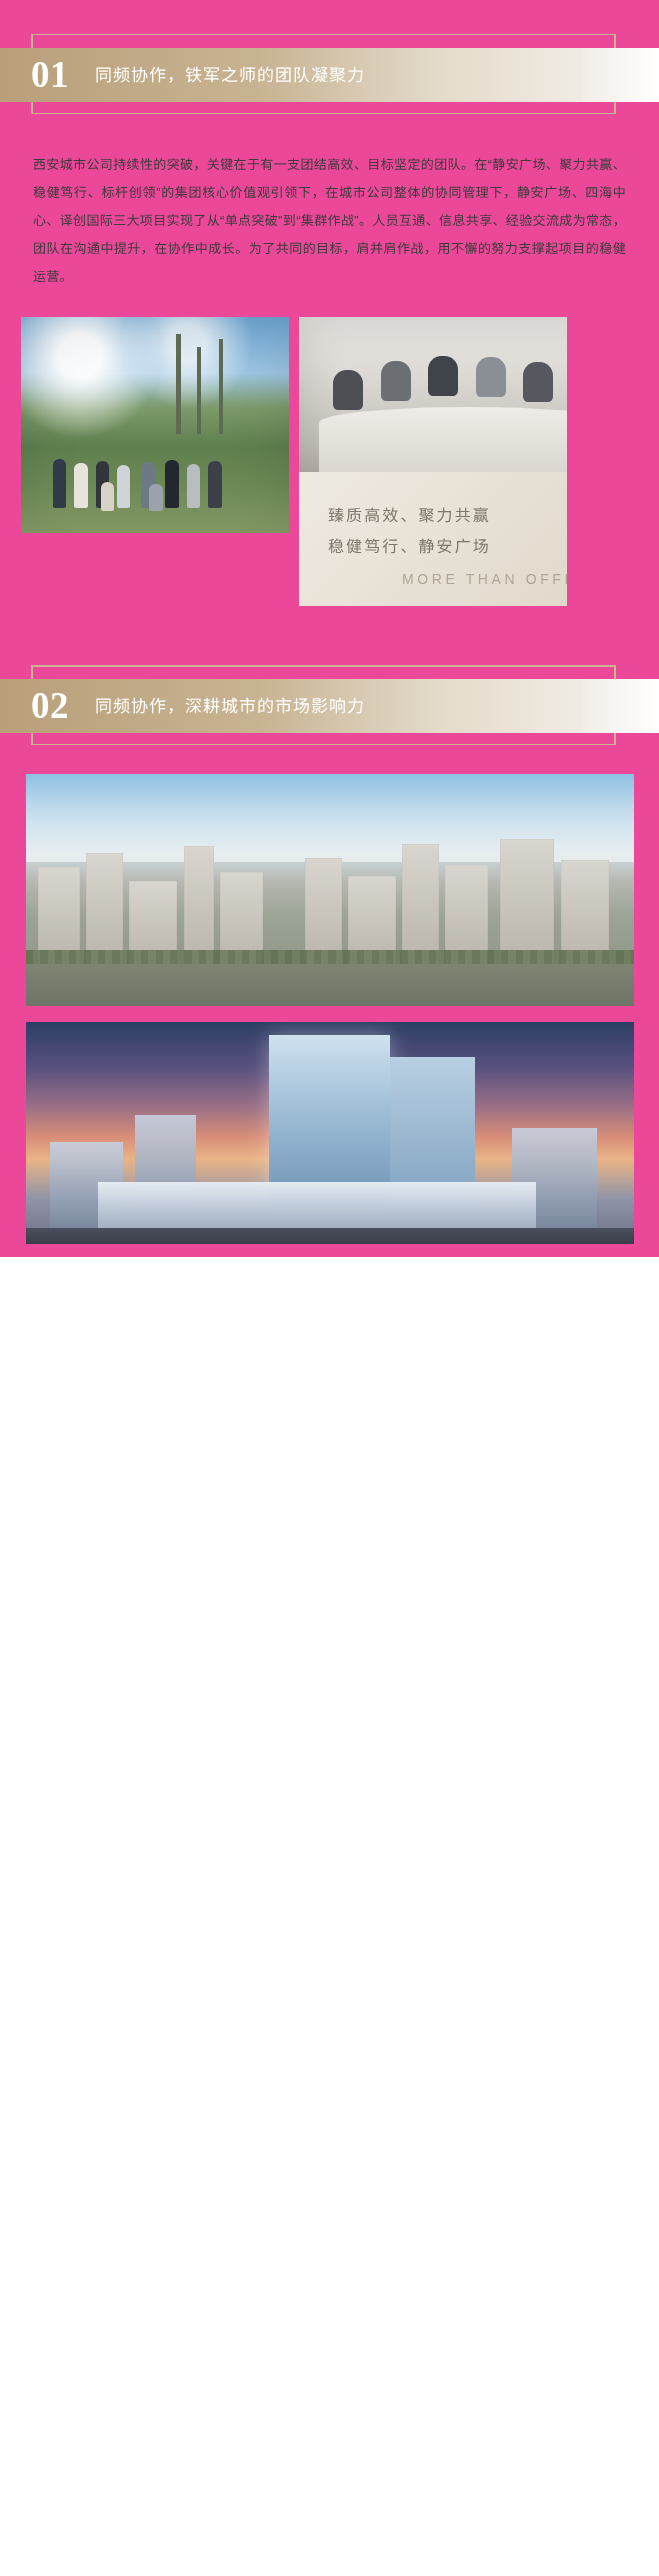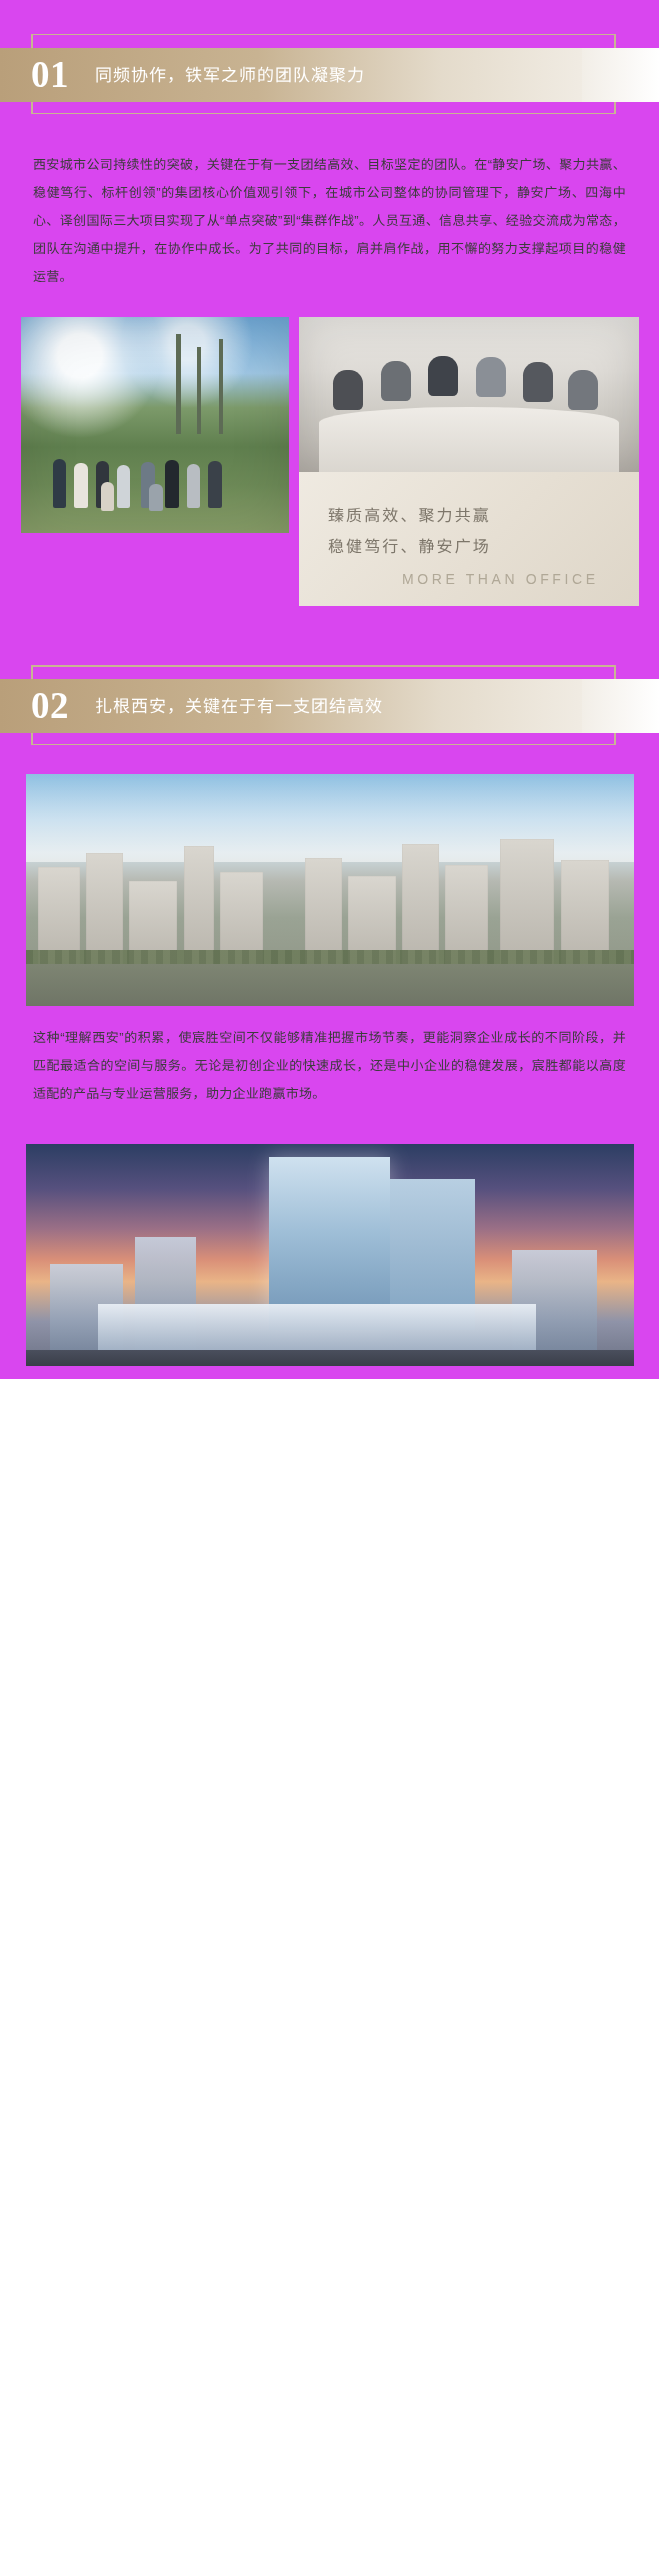--- a/index.html
+++ b/index.html
@@ -9,21 +9,21 @@
   }
   body {
     width: 659px;
     font-family: "Liberation Sans", "DejaVu Sans", sans-serif;
     color: #333;
     -webkit-font-smoothing: antialiased;
   }
   .page {
     width: 659px;
     margin: 0 auto;
-    background: #d946ef;
+    background: #ec4899;
     position: relative;
     overflow: hidden;
   }
 
   
   .section-header {
     position: relative;
     width: 100%;
     height: 108px;
     margin-top: 20.6px;
@@ -109,21 +109,21 @@
     font-size: 13px;
     line-height: 28px;
     color: #3c3c3c;
     text-align: justify;
     letter-spacing: 0.3px;
   }
 
   
   .collage {
     position: relative;
-    width: 659px;
+    width: 567px;
     height: 289px;
     margin-top: 5.2px;
     overflow: hidden;
   }
   .ph {
     position: absolute;
     overflow: hidden;
   }
 
   
@@ -354,21 +354,21 @@
 
   <div class="spacer-md"></div>
 
   <div class="section-header">
     <div class="hdr-rule-top"></div>
     <div class="hdr-tick-left"></div>
     <div class="hdr-tick-right"></div>
     <div class="hdr-band"></div>
     <div class="hdr-band-light"></div>
     <div class="hdr-num">02</div>
-    <div class="hdr-title">扎根西安，关键在于有一支团结高效</div>
+    <div class="hdr-title">同频协作，深耕城市的市场影响力</div>
     <div class="hdr-rule-bottom"></div>
   </div>
 
 
   <div class="city-photo">
     <div class="sky-haze"></div>
     <div class="bldg" style="left:2%;width:7%;height:46%;"></div>
     <div class="bldg" style="left:10%;width:6%;height:52%;"></div>
     <div class="bldg" style="left:17%;width:8%;height:40%;"></div>
     <div class="bldg" style="left:26%;width:5%;height:55%;"></div>
@@ -376,23 +376,20 @@
     <div class="bldg" style="left:46%;width:6%;height:50%;"></div>
     <div class="bldg" style="left:53%;width:8%;height:42%;"></div>
     <div class="bldg" style="left:62%;width:6%;height:56%;"></div>
     <div class="bldg" style="left:69%;width:7%;height:47%;"></div>
     <div class="bldg" style="left:78%;width:9%;height:58%;"></div>
     <div class="bldg" style="left:88%;width:8%;height:49%;"></div>
     <div class="treeline"></div>
     <div class="road"></div>
   </div>
 
-  <div class="body-block">
-    <p>这种“理解西安”的积累，使宸胜空间不仅能够精准把握市场节奏，更能洞察企业成长的不同阶段，并匹配最适合的空间与服务。无论是初创企业的快速成长，还是中小企业的稳健发展，宸胜都能以高度适配的产品与专业运营服务，助力企业跑赢市场。</p>
-  </div>
 
   <div class="tower-photo">
     <div class="sidebldg" style="left:4%;width:12%;height:40%;"></div>
     <div class="sidebldg" style="left:18%;width:10%;height:52%;"></div>
     <div class="sidebldg" style="left:80%;width:14%;height:46%;"></div>
     <div class="glass"></div>
     <div class="glass-b"></div>
     <div class="podium"></div>
     <div class="ground"></div>
   </div>

